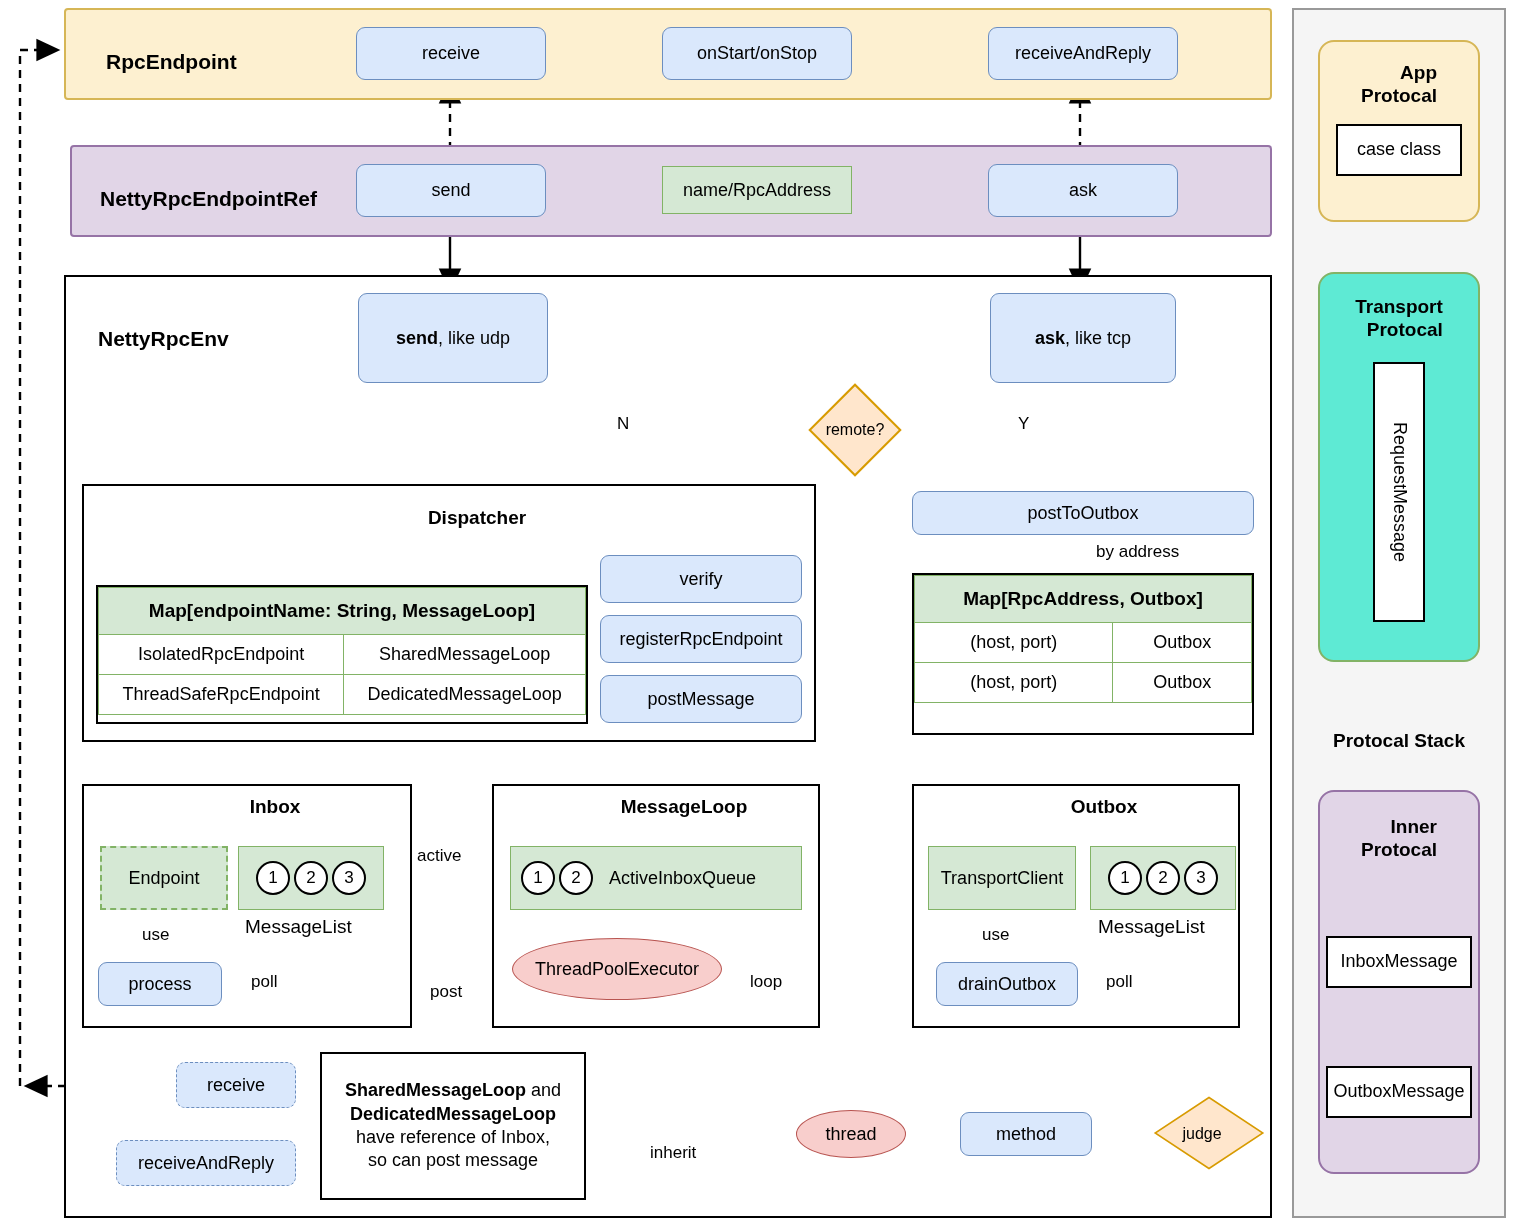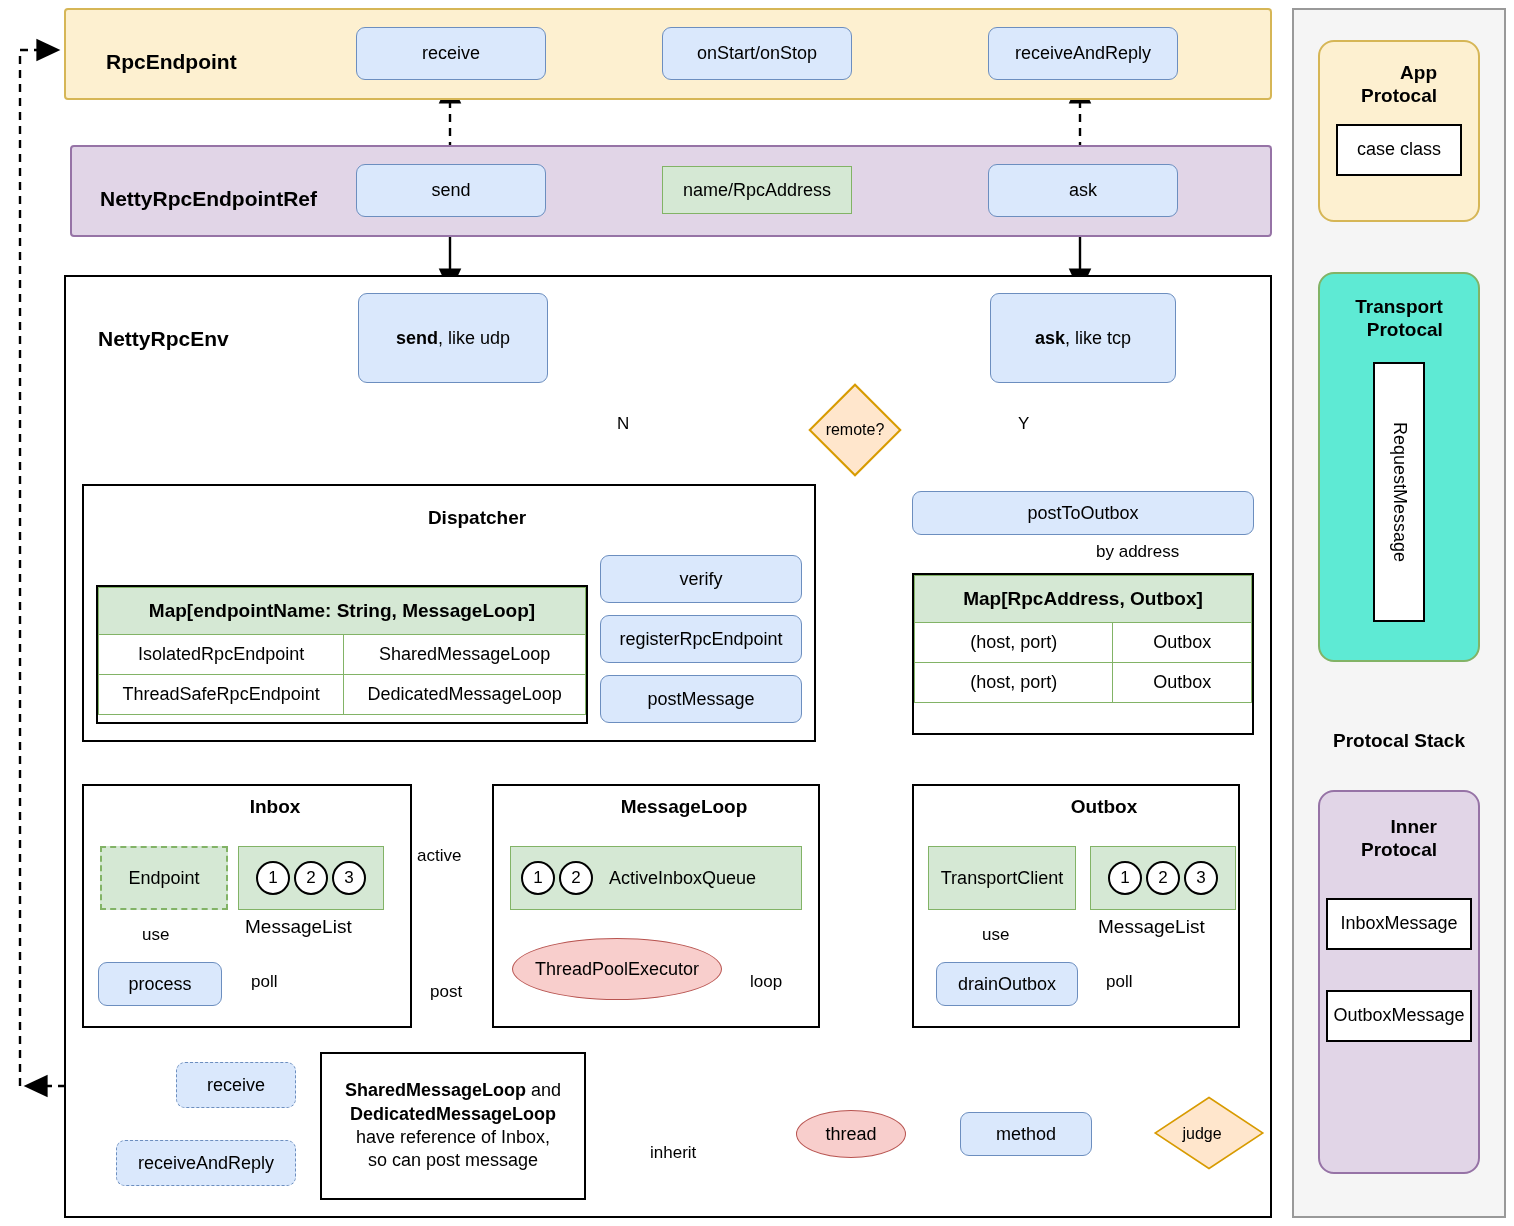--- a/index.html
+++ b/index.html
@@ -338,21 +338,21 @@
       <div>Protocal</div>
     </div>
     <div class="proto-item" style="margin-top:20px; width:52px; height:260px;">
       <span class="vert-text">RequestMessage</span>
     </div>
   </div>
 
   <div class="abs" style="left:1292px; top:730px; width:214px; text-align:center; font-weight:bold; font-size:19px;">Protocal Stack</div>
 
   <div class="abs proto" style="left:1318px; top:790px; width:162px; height:384px;
-              background:#E1D5E7; border:2px solid #9673A6;">
+              background:#E1D5E7; border:2px solid #9673A6;gap:38px;">
     <div class="proto-title" style="margin-top:24px;">
       <div>Inner</div>
       <div>Protocal</div>
     </div>
     <div class="proto-item" style="margin-top:36px; width:146px; height:52px;">InboxMessage</div>
     <div class="proto-item" style="margin-top:40px; width:146px; height:52px;">OutboxMessage</div>
   </div>
 
 </div>
 

